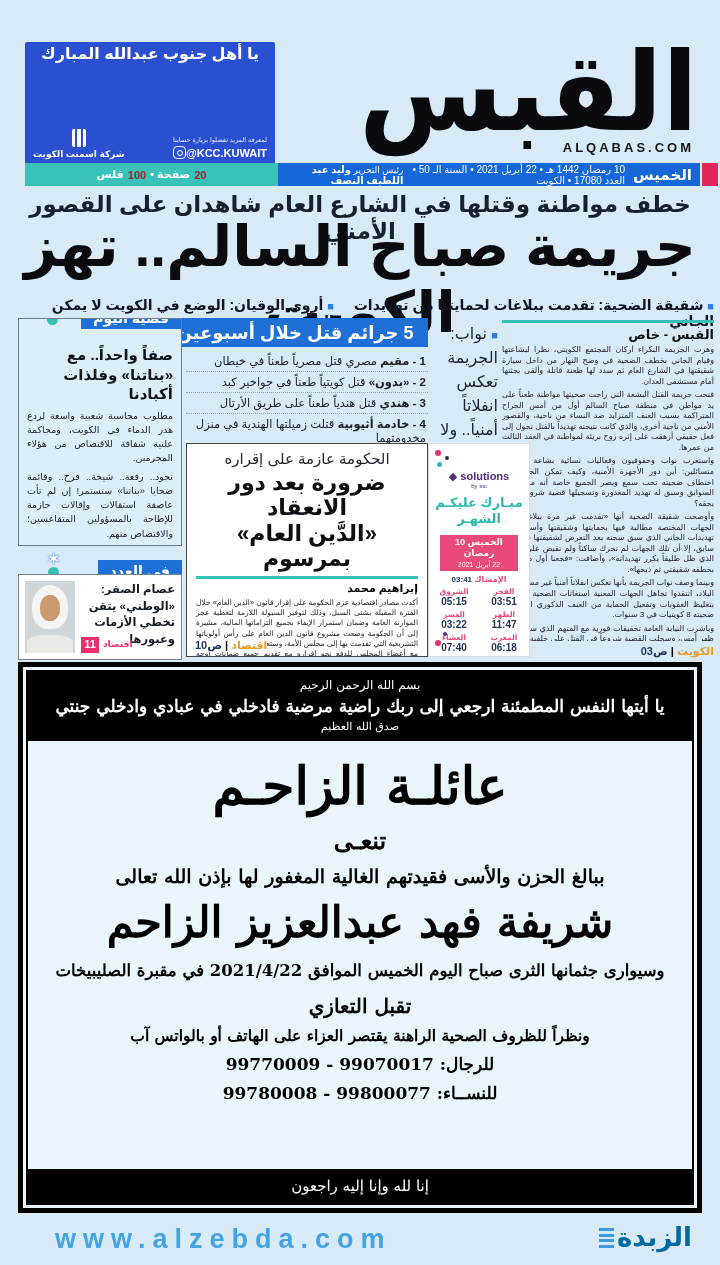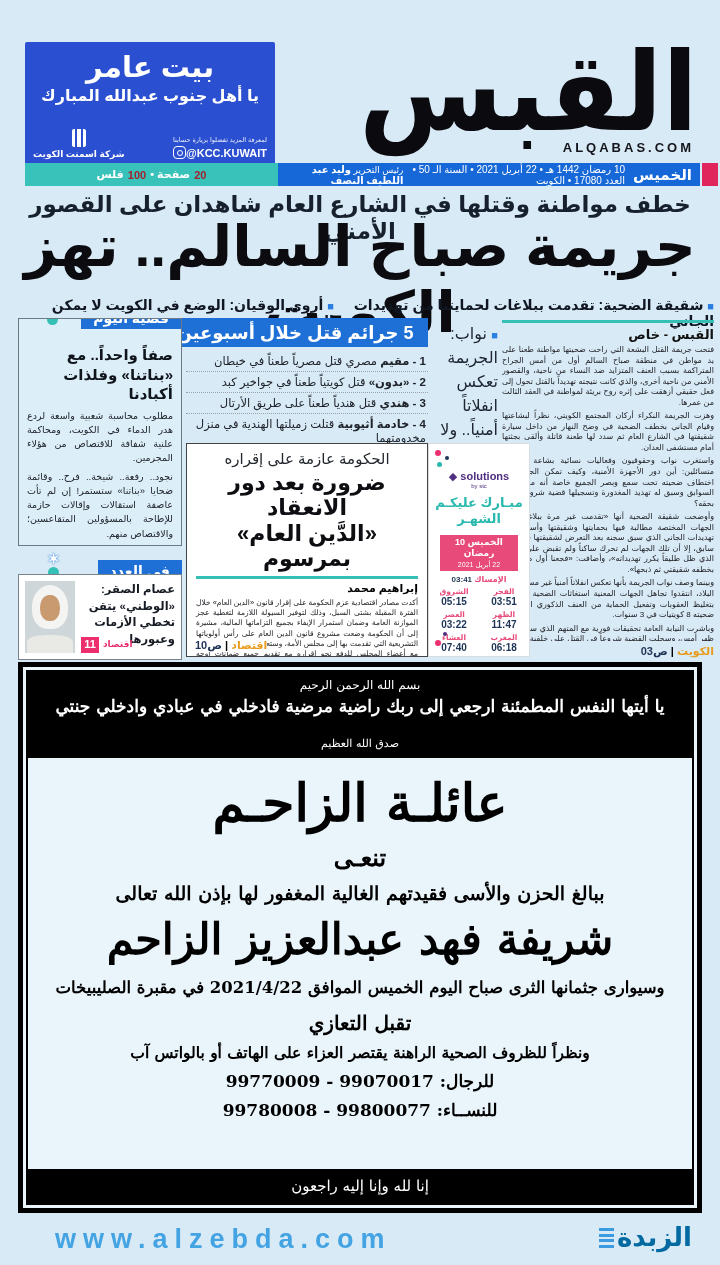--- a/index.html
+++ b/index.html
@@ -129,21 +129,21 @@
                         width:18px; height:16px; display:flex; align-items:center; justify-content:center; }
 
   
   .obit { position:absolute; left:18px; top:662px; width:684px; height:551px;
           background:#eaf5fb; border:5px solid #000; padding:3px; }
   .obit-inner { position:relative; width:100%; height:100%; border:2px solid #000;
                 text-align:center; font-family:"DejaVu Serif","Liberation Serif",serif; overflow:hidden; }
   .obit-top { background:#000; color:#fff; padding:6px 4px 8px; }
   .obit-top .bsm { font-size:12px; }
   .obit-top .verse { font-size:17px; font-weight:700; margin-top:4px; direction:rtl; }
-  .obit-top .sadaqa { font-size:11px; margin-top:21px; }
+  .obit-top .sadaqa { font-size:11px; margin-top:4px; }
   .obit-family { font-size:52px; font-weight:900; color:#000; margin-top:14px; direction:rtl; }
   .obit-announce { font-size:24px; font-weight:700; margin-top:10px; direction:rtl; }
   .obit-line1 { font-size:19px; font-weight:800; margin-top:10px; direction:rtl; }
   .obit-name { font-size:43px; font-weight:900; margin-top:10px; direction:rtl; }
   .obit-burial { font-size:16.5px; font-weight:800; margin-top:14px; direction:rtl; }
   .obit-cond { font-size:20px; font-weight:900; margin-top:14px; direction:rtl; }
   .obit-covid { font-size:15.5px; font-weight:800; margin-top:8px; direction:rtl; }
   .obit-phone { font-size:17px; font-weight:800; margin-top:9px; direction:rtl; }
   .obit-bottom { position:absolute; left:0; right:0; bottom:0; background:#000; color:#fff;
                  font-size:15px; font-weight:400; padding:8px 0; direction:rtl; }
@@ -155,21 +155,20 @@
                color:#0369a1; font-size:26px; font-weight:900; direction:rtl; }
   .foot-bars { width:15px; height:20px;
                background:repeating-linear-gradient(#3b9ae0 0 3px, transparent 3px 5.5px); }
 </style>
 </head>
 <body>
 
 <div class="page">
 
   <div class="top-ad">
-    <div class="l1">بيت عامر</div>
     <div class="l2">يا أهل جنوب عبدالله المبارك</div>
     <div class="bottom">
       <div class="kcc">
         <span class="kcc-leaf"></span>
         <span class="kcc-name">شركة اسمنت الكويت</span>
       </div>
       <div class="insta-wrap">
         <span class="insta-note">لمعرفة المزيد تفضلوا بزيارة حسابنا</span>
         <span class="insta-row">
           <span class="insta-icon"></span>
@@ -202,22 +201,22 @@
   <div class="headline">جريمة صباح السالم.. تهز الكويت</div>
   <div class="subheads">
     <span><span class="sq">■</span> <span>شقيقة الضحية: تقدمت ببلاغات لحمايتنا من تهديدات الجاني</span></span>
     <span><span class="sq">■</span> <span>أروى الوقيان: الوضع في الكويت لا يمكن السكوت عنه</span></span>
   </div>
 
   <div class="col-main">
     <div class="rule-teal"></div>
     <div class="byline">القبس - خاص</div>
     <div class="body">
+      <p>وهزت الجريمة النكراء أركان المجتمع الكويتي، نظراً لبشاعتها وقيام الجاني بخطف الضحية في وضح النهار من داخل سيارة شقيقتها في الشارع العام ثم سدد لها طعنة قاتلة وألقى بجثتها أمام مستشفى العدان.</p>
       <p>فتحت جريمة القتل البشعة التي راحت ضحيتها مواطنة طعناً على يد مواطن في منطقة صباح السالم أول من أمس الجراح المتراكمة بسبب العنف المتزايد ضد النساء من ناحية، والقصور الأمني من ناحية أخرى، والذي كانت نتيجته تهديداً بالقتل تحول إلى فعل حقيقي أزهقت على إثره روح بريئة لمواطنة في العقد الثالث من عمرها.</p>
-      <p>وهزت الجريمة النكراء أركان المجتمع الكويتي، نظراً لبشاعتها وقيام الجاني بخطف الضحية في وضح النهار من داخل سيارة شقيقتها في الشارع العام ثم سدد لها طعنة قاتلة وألقى بجثتها أمام مستشفى العدان.</p>
       <p>واستغرب نواب وحقوقيون وفعاليات نسائية بشاعة الجريمة متسائلين: أين دور الأجهزة الأمنية، وكيف تمكن الجاني من اختطاف ضحيته تحت سمع وبصر الجميع خاصة أنه من أرباب السوابق وسبق له تهديد المغدورة وتسجيلها قضية شروع بالقتل بحقه؟</p>
       <p>وأوضحت شقيقة الضحية أنها «تقدمت غير مرة ببلاغات إلى الجهات المختصة مطالبة فيها بحمايتها وشقيقتها وأسرتها من تهديدات الجاني الذي سبق سجنه بعد التعرض لشقيقتها في وقت سابق، إلا أن تلك الجهات لم تحرك ساكناً ولم تقبض على المتهم الذي ظل طليقاً يكرر تهديداته»، وأضافت: «فجعنا أول من أمس بخطفه شقيقتي ثم ذبحها».</p>
       <p>وبينما وصف نواب الجريمة بأنها تعكس انفلاتاً أمنياً غير مسبوق في البلاد، انتقدوا تجاهل الجهات المعنية استغاثات الضحية مطالبين بتغليظ العقوبات وتفعيل الحماية من العنف الذكوري الذي راح ضحيته 8 كويتيات في 3 سنوات.</p>
       <p>وباشرت النيابة العامة تحقيقات فورية مع المتهم الذي سلم نفسه ظهر أمس، وسجلت القضية شروعاً في القتل على خلفية الجريمة التي هزت المجتمع.</p>
     </div>
     <div class="pageref">
       <span class="sec">الكويت</span> | <span class="pg">ص03</span>
     </div>
   </div>
 

